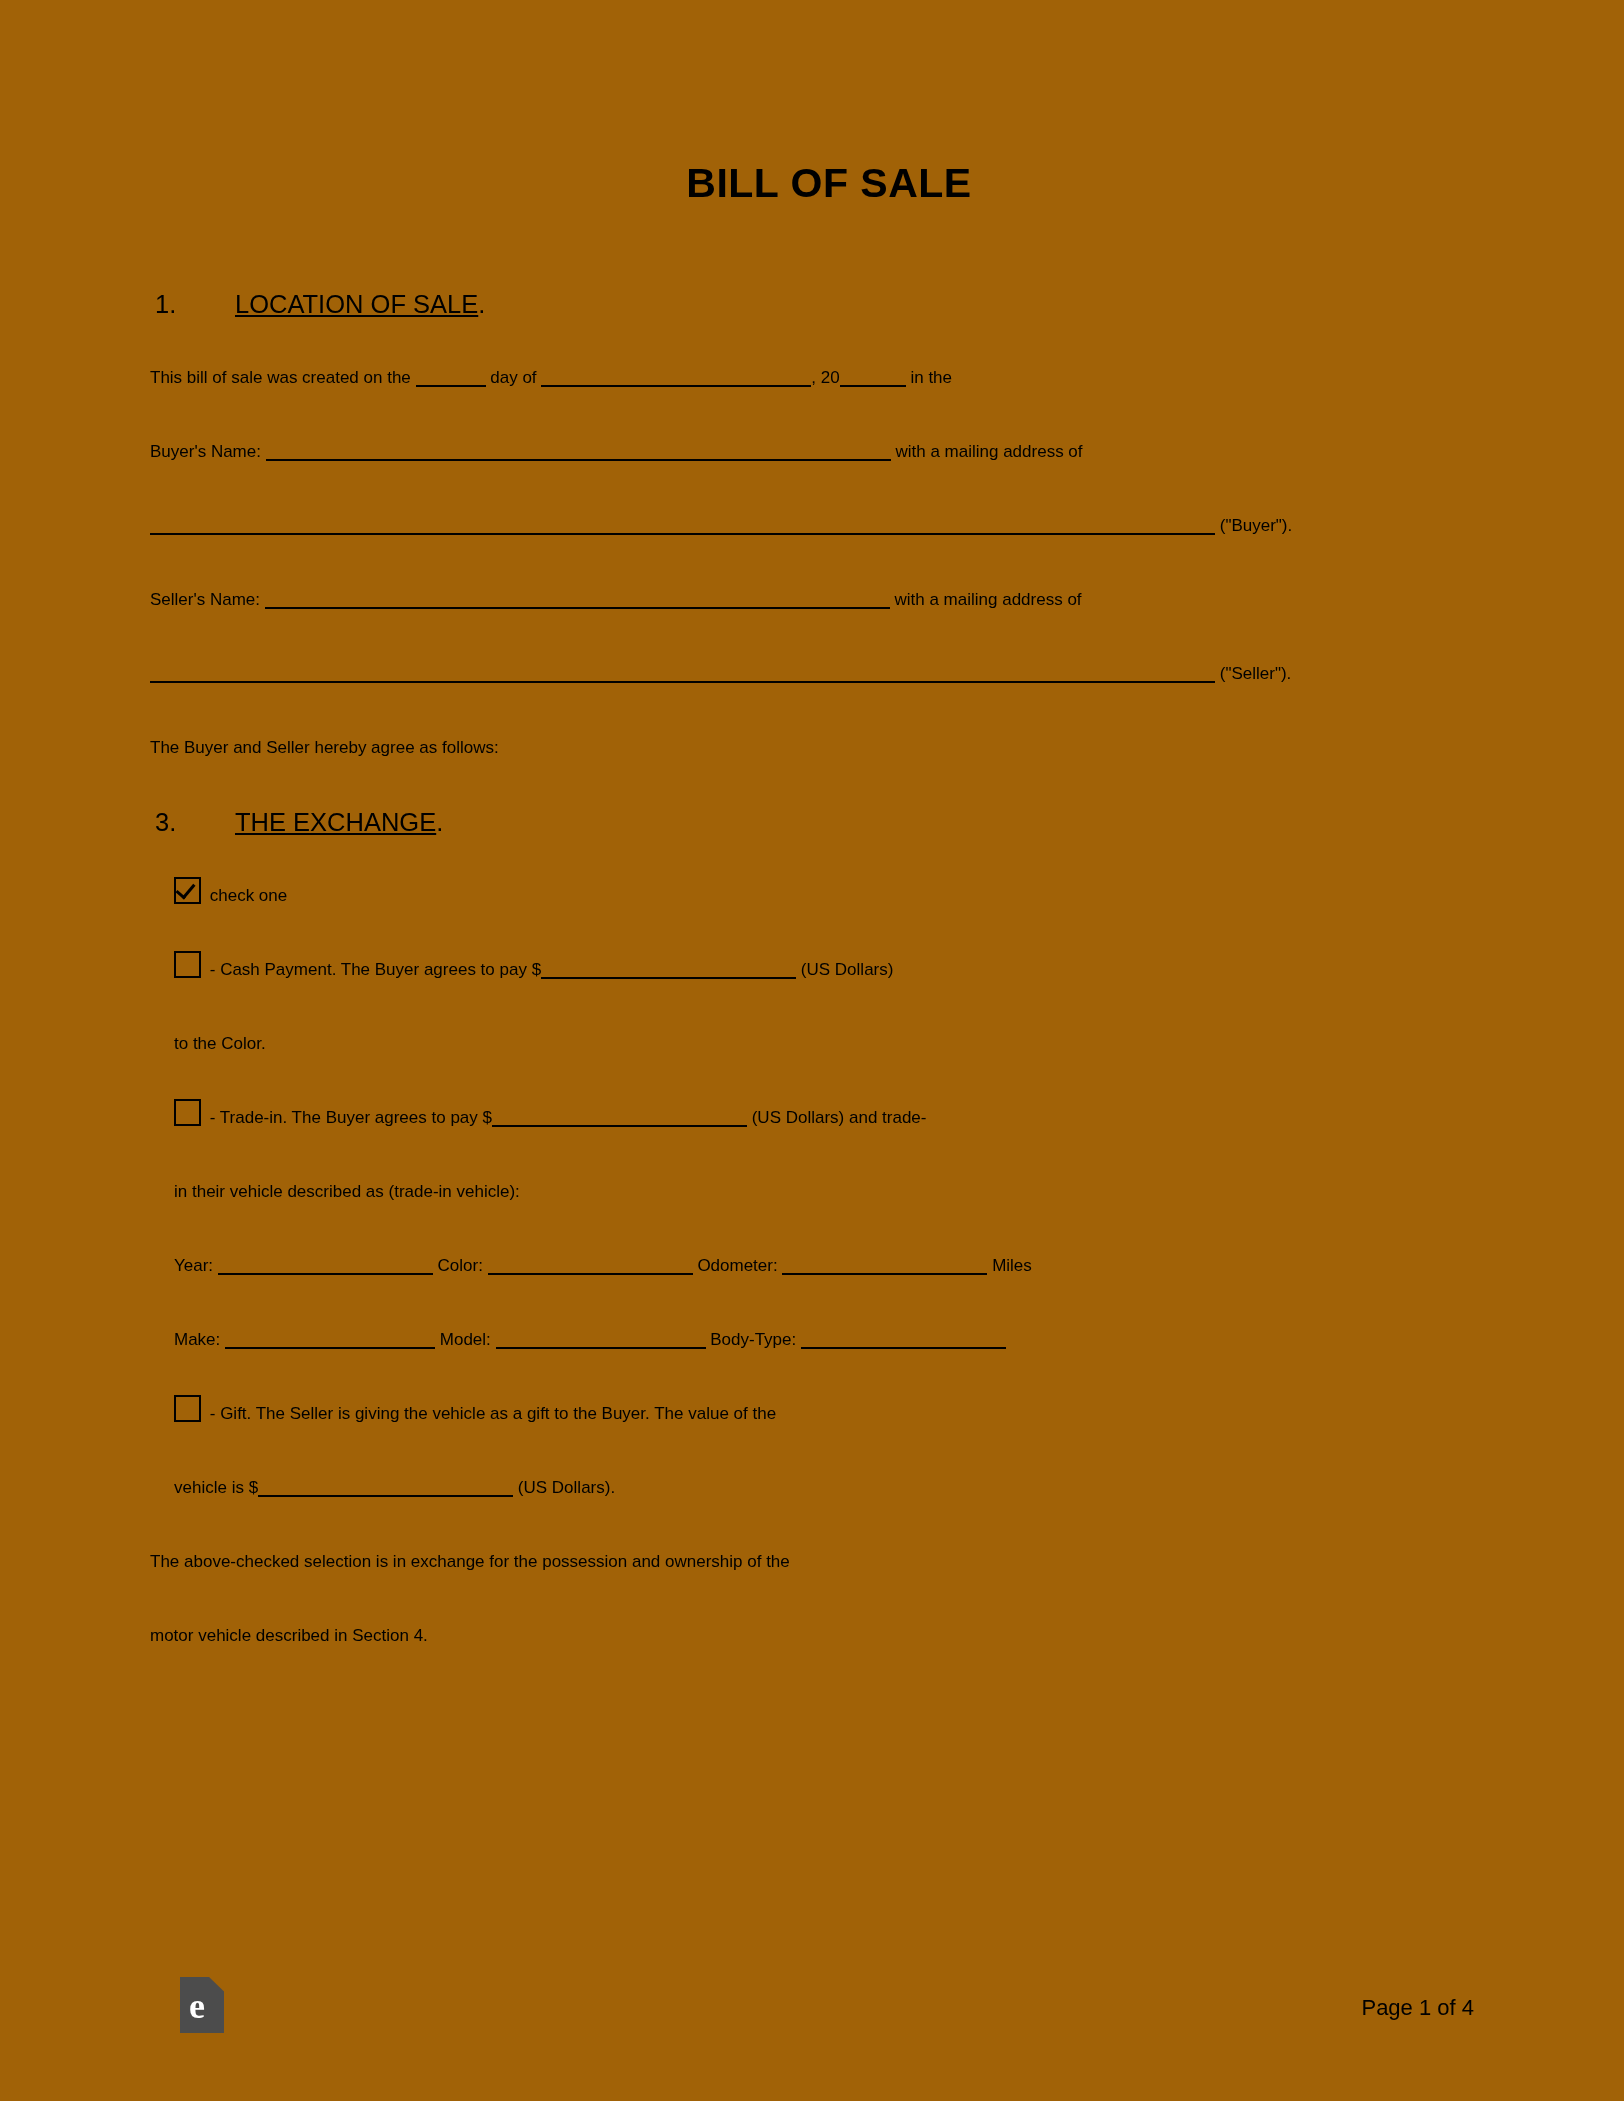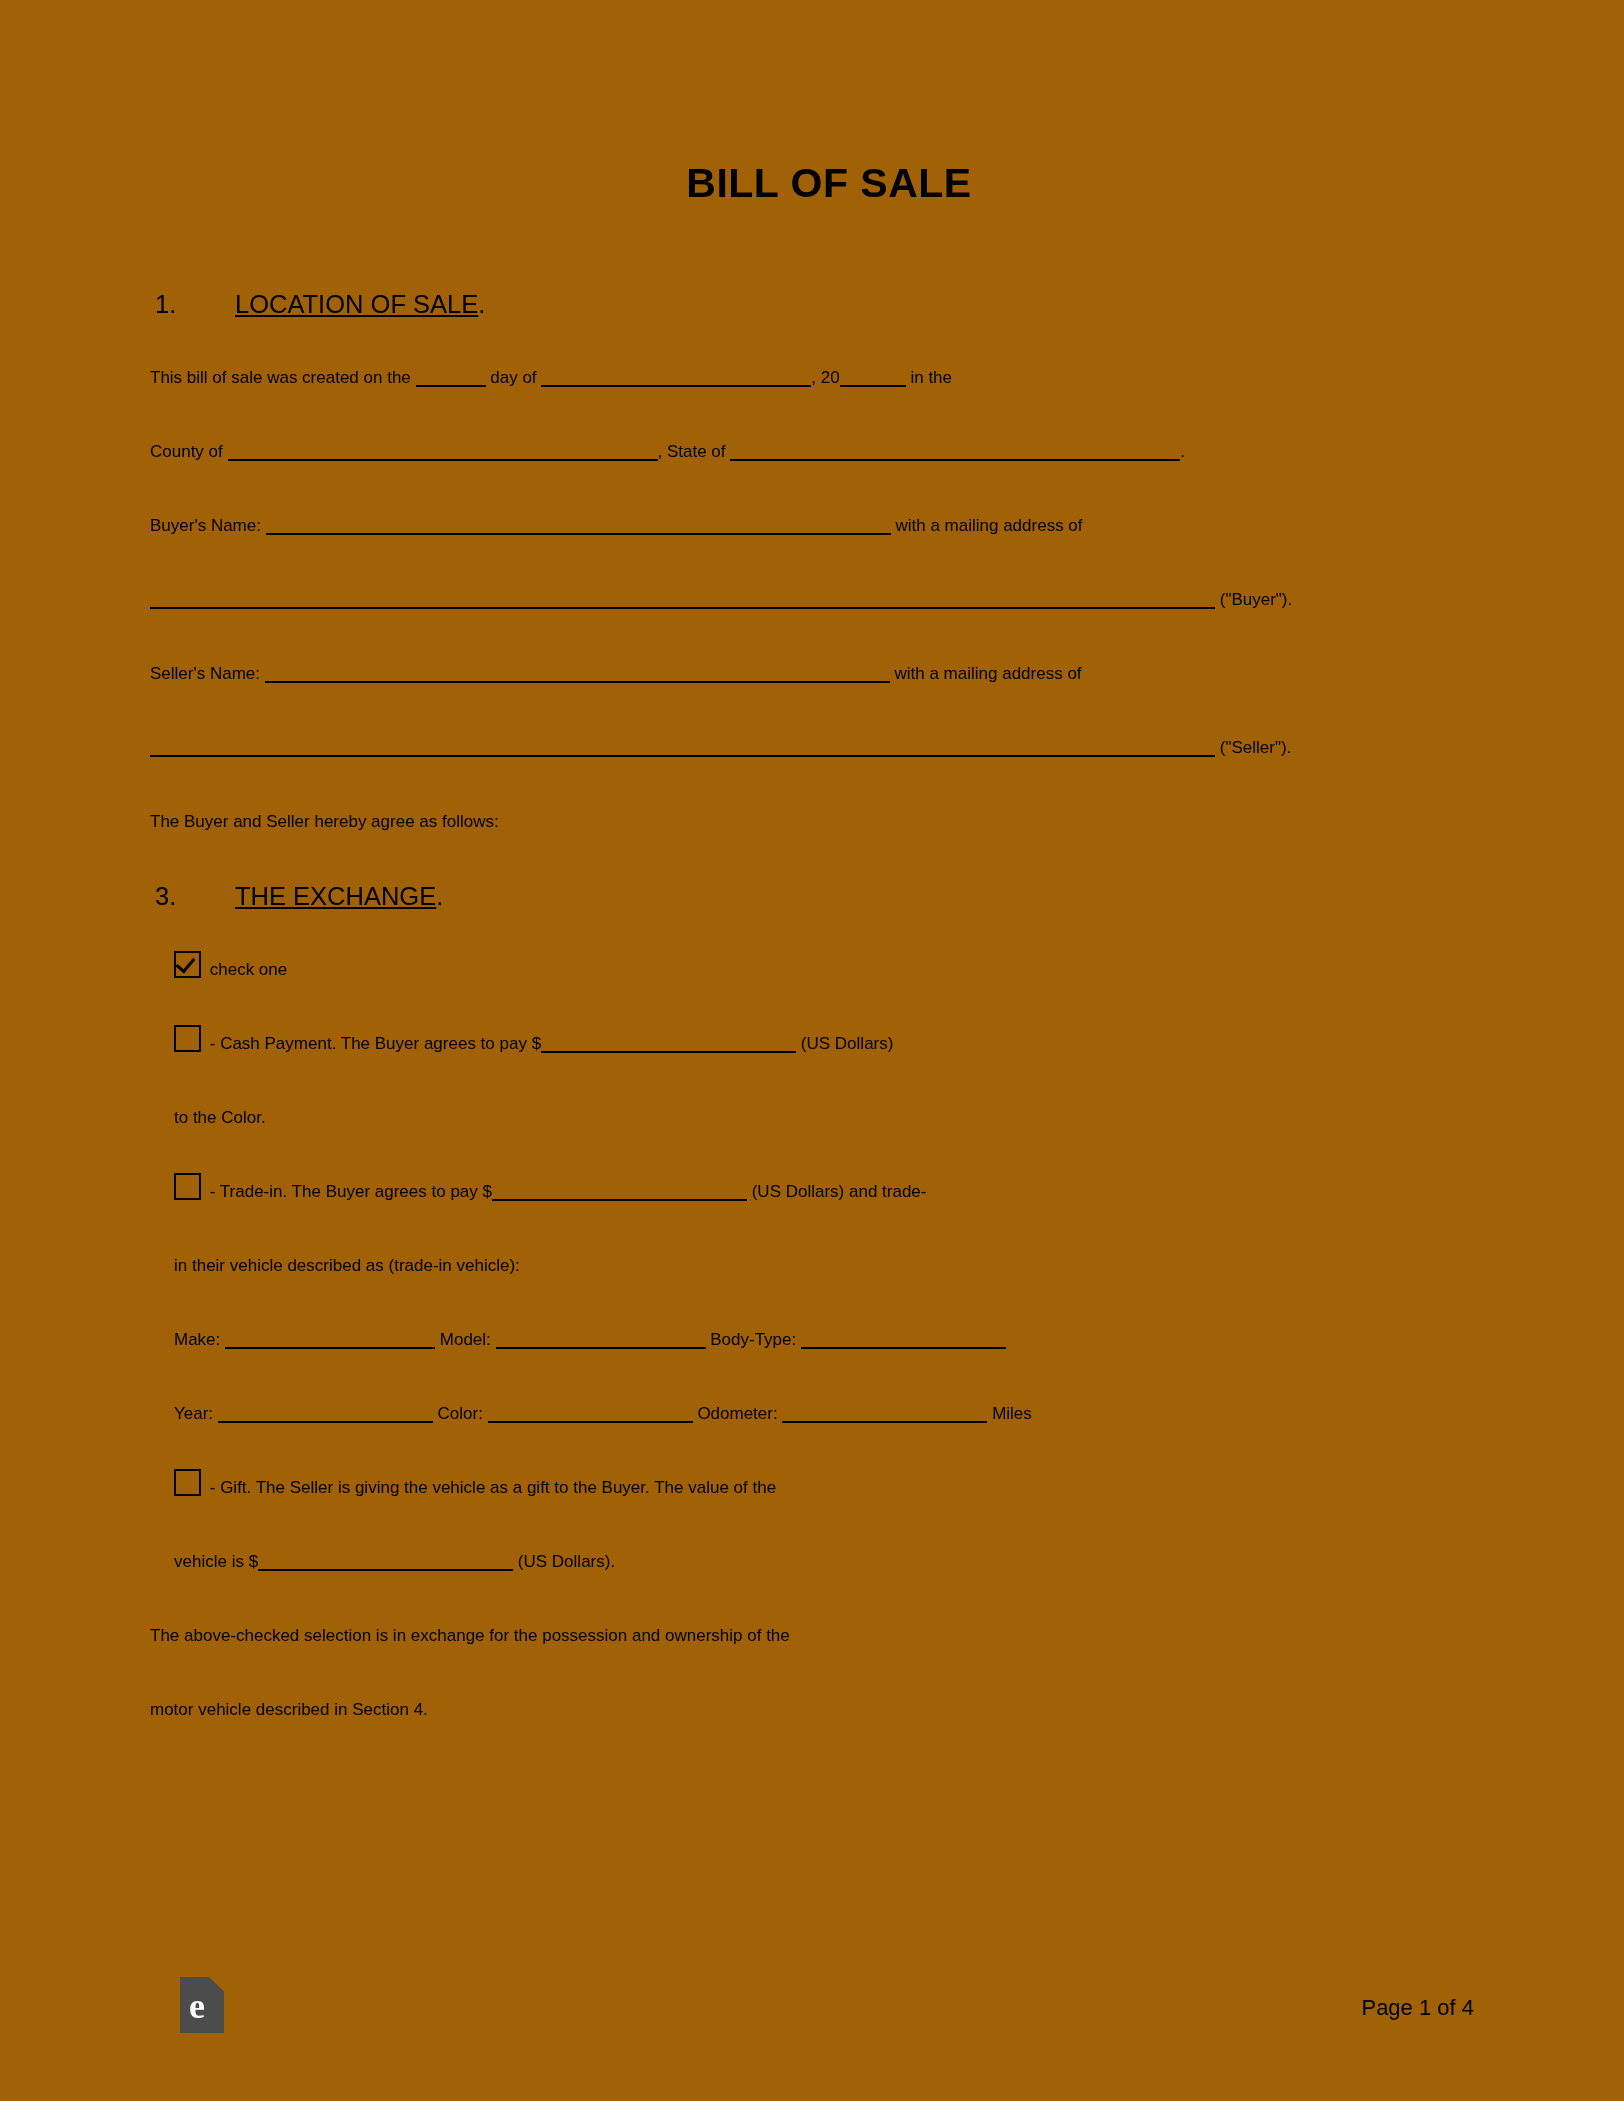--- a/index.html
+++ b/index.html
@@ -129,25 +129,20 @@
   </div>
 
   <div class="line-block">
     <span>This bill of sale was created on the</span>
     <span class="blank" style="width:70px"></span>
     <span>day of</span>
     <span class="blank" style="width:270px"></span><span>, 20</span><span class="blank" style="width:66px"></span>
     <span>in the</span>
   </div>
 
-  <div class="line-block">
-    <span>County of</span>
-    <span class="blank" style="width:430px"></span><span>, State of</span>
-    <span class="blank" style="width:450px"></span><span>.</span>
-  </div>
 
 
   <div class="line-block">
     <span class="b">Buyer's Name</span><span>:</span>
     <span class="blank" style="width:625px"></span>
     <span>with a mailing address of</span>
   </div>
 
   <div class="line-block">
     <span class="blank" style="width:1065px"></span>
@@ -184,41 +179,41 @@
 
   <div class="line-block indent">to the Color.</div>
 
   <div class="line-block indent">
     <span class="cb"></span>
     <span>- </span><span class="b">Trade-in</span><span>. The Buyer agrees to pay $</span><span class="blank" style="width:255px"></span>
     <span>(US Dollars) and trade-</span>
   </div>
 
   <div class="line-block indent">in their vehicle described as (trade-in vehicle):</div>
-
-  <div class="line-block indent">
-    <span>Make:</span>
-    <span class="blank" style="width:210px"></span>
-    <span>Model:</span>
-    <span class="blank" style="width:210px"></span>
-    <span>Body-Type:</span>
-    <span class="blank" style="width:205px"></span>
-  </div>
 
   <div class="line-block indent">
     <span>Year:</span>
     <span class="blank" style="width:215px"></span>
     <span>Color:</span>
     <span class="blank" style="width:205px"></span>
     <span>Odometer:</span>
     <span class="blank" style="width:205px"></span>
     <span>Miles</span>
   </div>
 
   <div class="line-block indent">
+    <span>Make:</span>
+    <span class="blank" style="width:210px"></span>
+    <span>Model:</span>
+    <span class="blank" style="width:210px"></span>
+    <span>Body-Type:</span>
+    <span class="blank" style="width:205px"></span>
+  </div>
+
+  <div class="line-block indent">
     <span class="cb"></span>
     <span>- </span><span class="b">Gift</span><span>. The Seller is giving the vehicle as a gift to the Buyer. The value of the</span>
   </div>
 
   <div class="line-block indent">
     <span>vehicle is $</span><span class="blank" style="width:255px"></span>
     <span>(US Dollars).</span>
   </div>
 
   <div class="line-block">The above-checked selection is in exchange for the possession and ownership of the</div>

